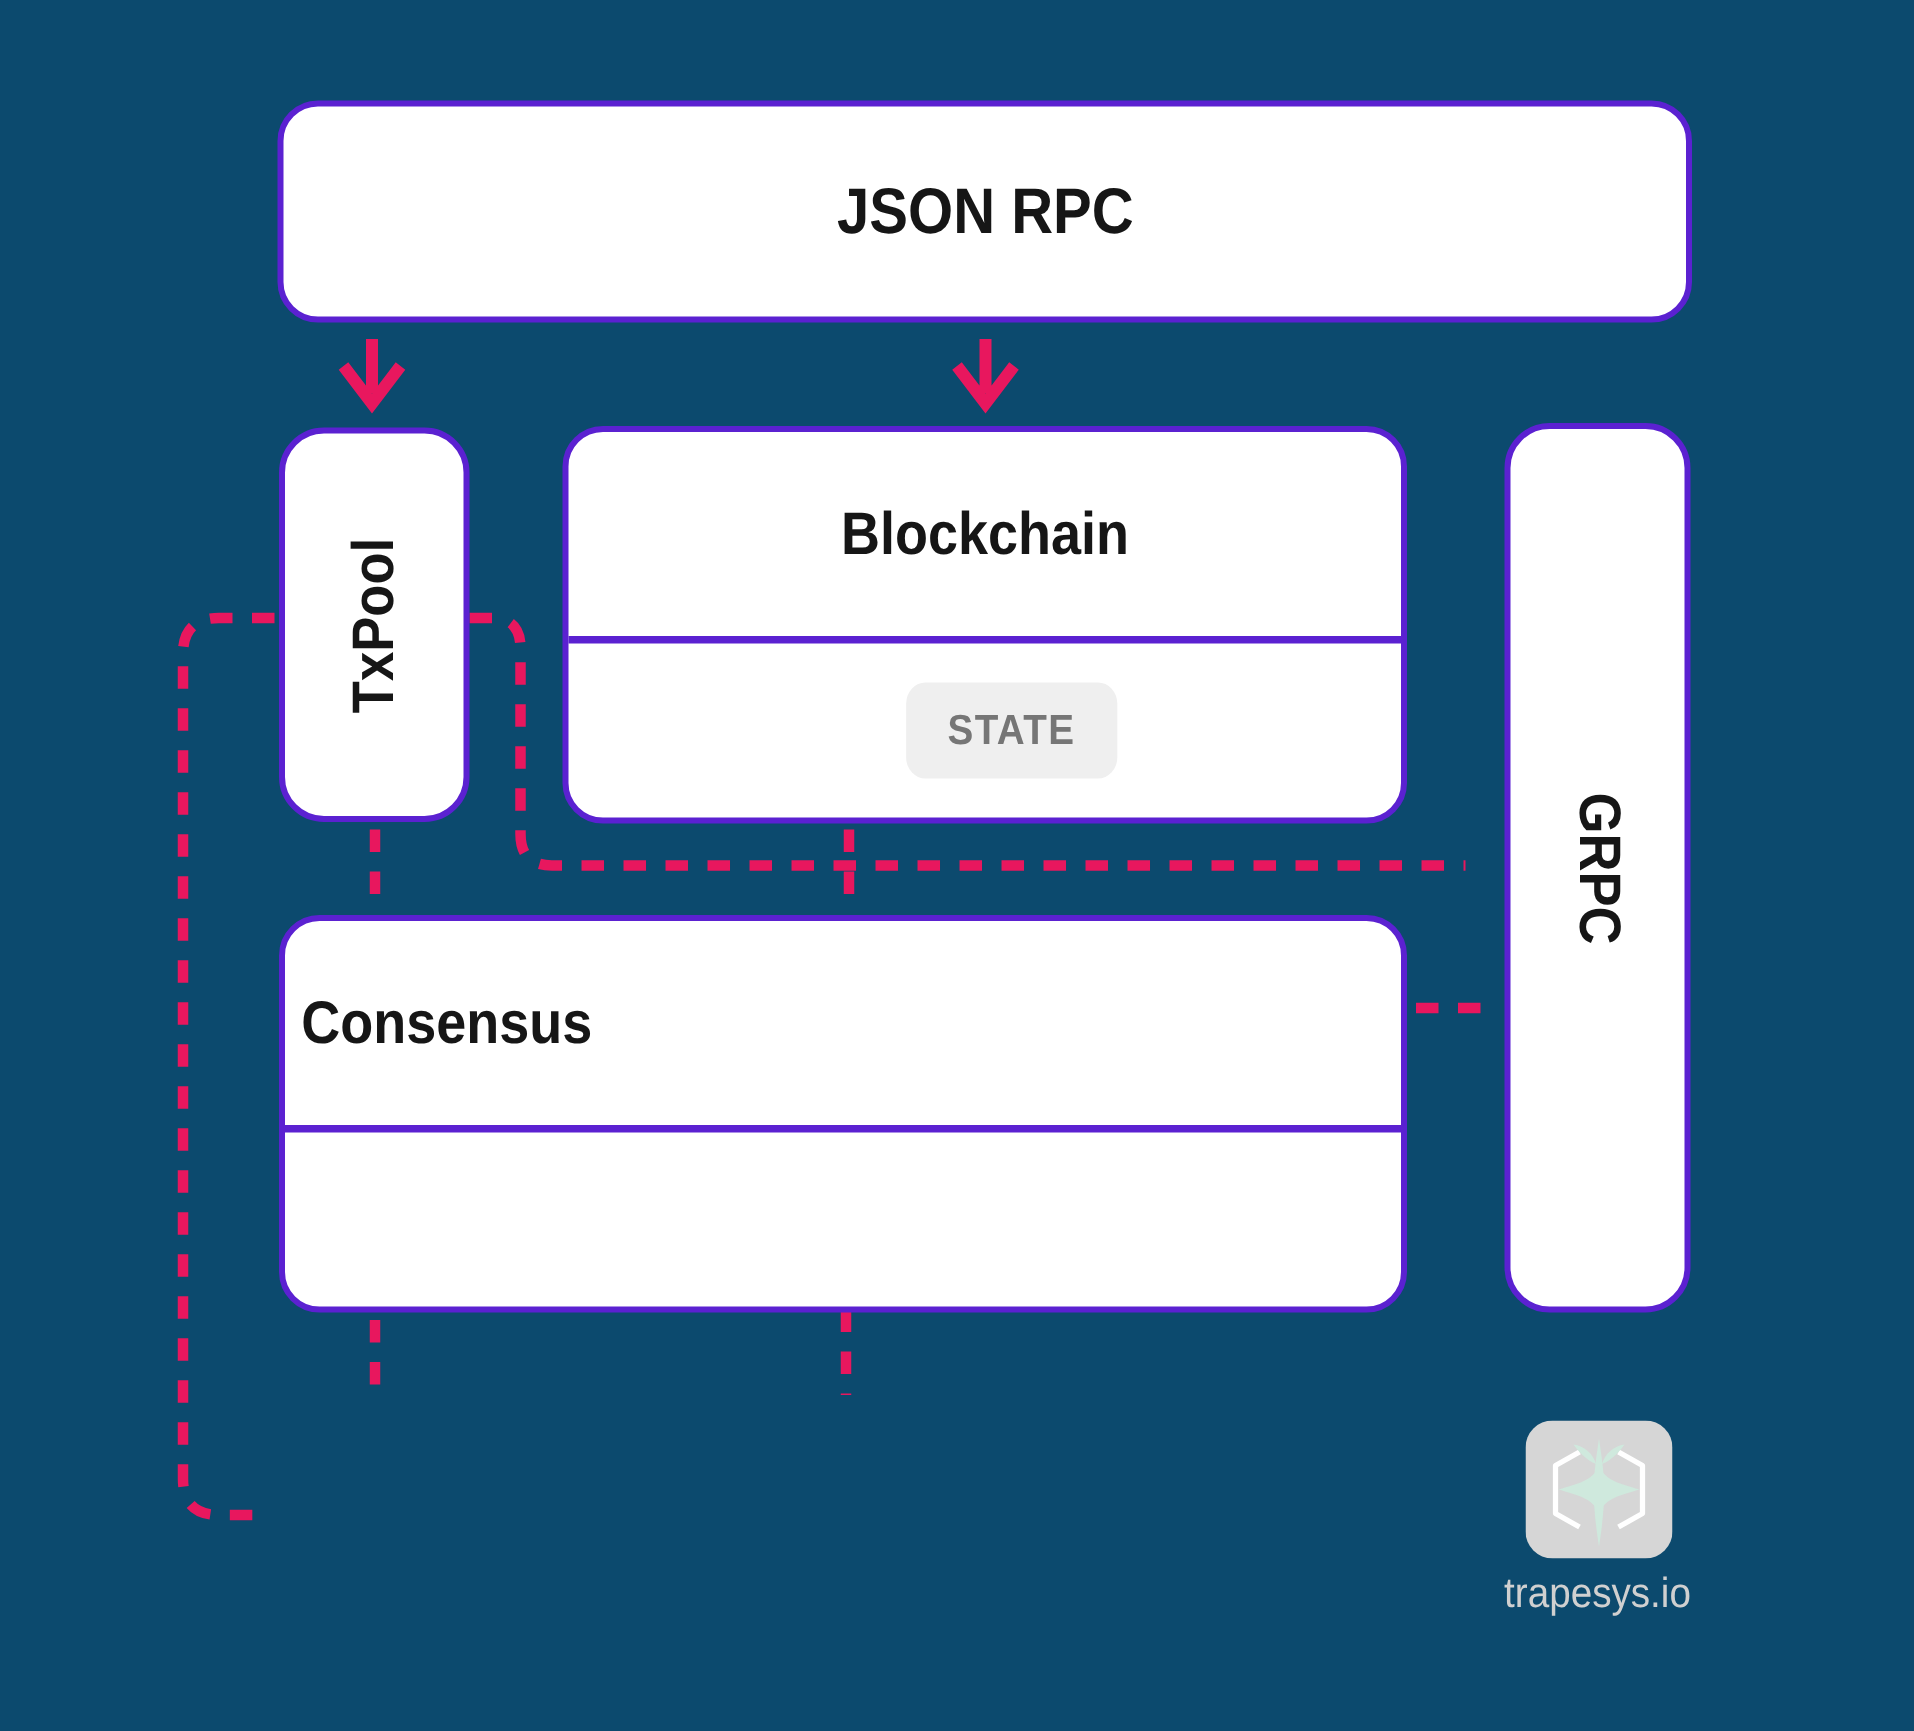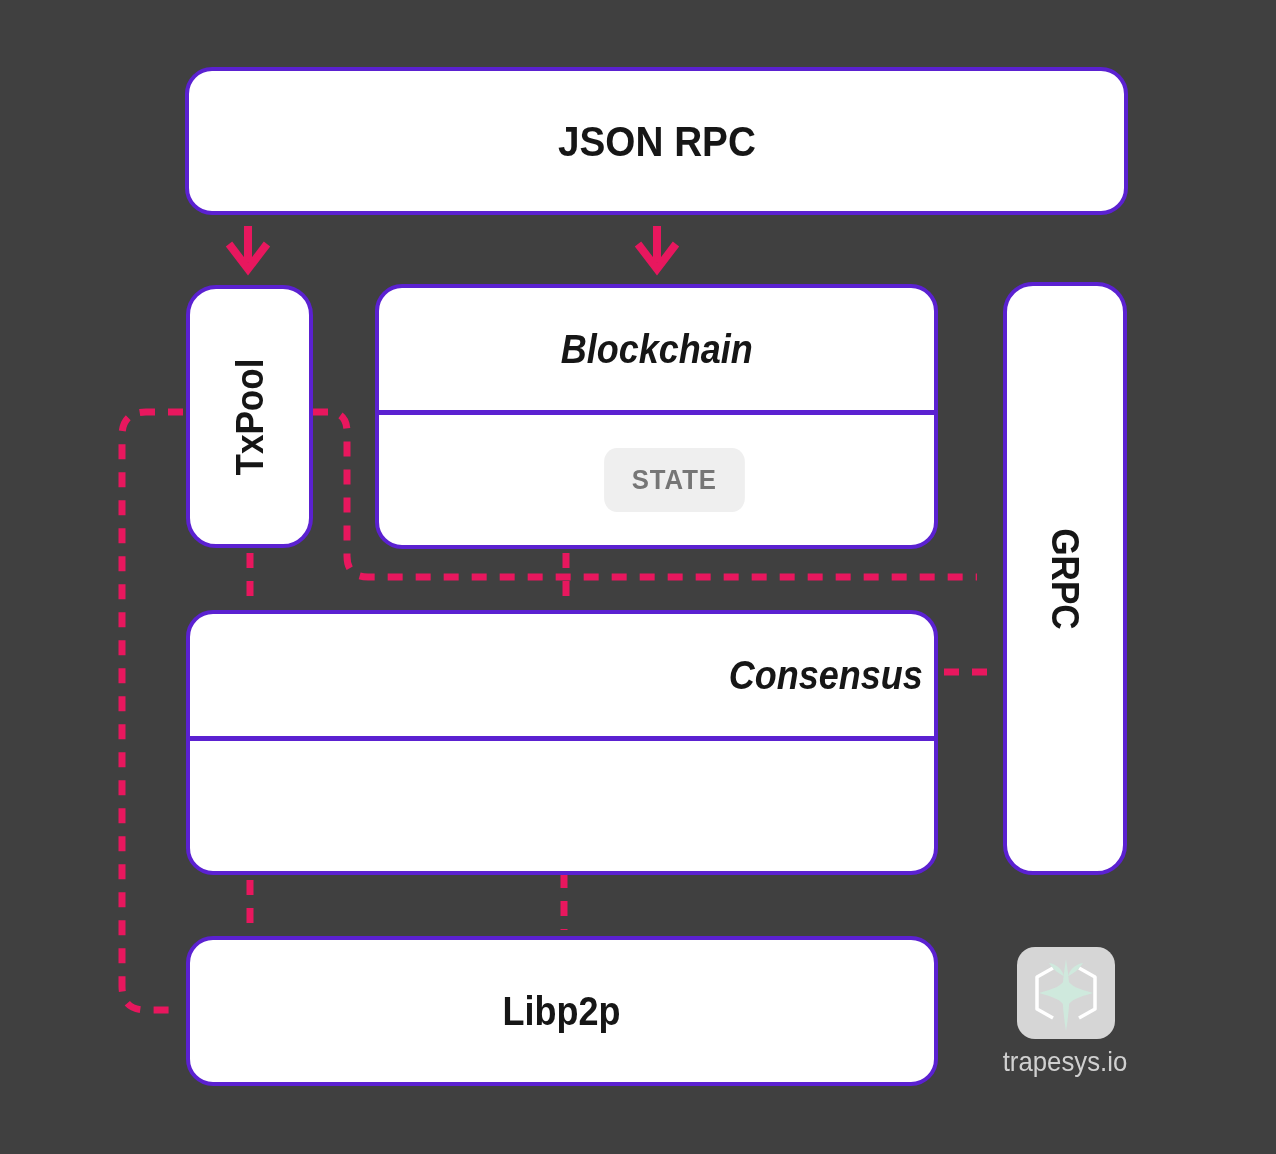--- a/index.html
+++ b/index.html
@@ -1,19 +1,19 @@
 <!DOCTYPE html>
 <html style="--node-border: #5b21d1; --connector: #e8175e; --label-text: #161616; --pill-bg: #efefef; --pill-text: #767676; --logo-tile: #d6d6d6; --logo-emblem: #cfe9dd; --logo-hex: #ffffff; --watermark-text: #d0d0d0;"><head>
 <meta charset="utf-8">
 <style>
   html,body{margin:0;padding:0;background:#ffffff;}
   .canvas{
     position:relative;
     width:1276px;height:1154px;
-    background:#404040;
+    background:#0c4a6e;
     font-family:"Liberation Sans","DejaVu Sans",sans-serif;
     overflow:hidden;
   }
   .overlay{position:absolute;left:0;top:0;width:1276px;height:1154px;z-index:0;}
   .arrow{stroke:var(--connector);stroke-width:8;fill:none;stroke-linejoin:miter;}
   .dash{stroke:var(--connector);stroke-width:7;fill:none;stroke-dasharray:15 13;}
   .node{
     position:absolute;box-sizing:border-box;z-index:1;
     border:4px solid var(--node-border);
     border-radius:27px;background:#ffffff;
@@ -24,24 +24,24 @@
     font-weight:700;font-size:40px;white-space:nowrap;
     transform:scaleX(0.9);
   }
   .json-rpc{left:185px;top:67px;width:943px;height:148px;}
   .json-rpc .title{font-size:43px;}
   .txpool{left:186px;top:285px;width:127px;height:263px;border-radius:30px;}
   .txpool .title{transform:rotate(-90deg) scaleX(0.9);font-size:39px;}
   .grpc{left:1003px;top:282px;width:124px;height:593px;border-radius:30px;}
   .grpc .title{transform:rotate(90deg) scaleX(0.9);font-size:39px;}
   .blockchain{left:375px;top:284px;width:563px;height:265px;flex-direction:column;align-items:stretch;justify-content:flex-start;}
-  .consensus{left:186px;top:610px;width:752px;height:265px;flex-direction:column;align-items:flex-end;justify-content:flex-start;}
+  .consensus{left:186px;top:610px;width:752px;height:265px;flex-direction:column;align-items:flex-start;justify-content:flex-start;}
   .libp2p{left:186px;top:936px;width:752px;height:150px;}
   .sect{display:flex;align-items:center;justify-content:center;}
-  .sect.top{height:122px;font-style:italic;}
+  .sect.top{height:136px;}
   .sect.bottom{flex:1;margin-left:35px;}
   .divider{height:5px;background:var(--node-border);width:100%;}
   .pill{
     display:inline-block;background:var(--pill-bg);color:var(--pill-text);
     border-radius:14px;padding:16px 30px;
     font-weight:700;font-size:28px;letter-spacing:1px;white-space:nowrap;
     transform:scaleX(0.92);
   }
   .logo{position:absolute;left:1017px;top:947px;width:98px;height:92px;z-index:1;}
   .watermark{
@@ -92,23 +92,20 @@
     <span class="title">GRPC</span>
   </div>
 
   <div class="node consensus">
     <div class="sect top">
       <span class="title">Consensus</span>
     </div>
     <div class="divider"></div>
   </div>
 
-  <div class="node libp2p">
-    <span class="title">Libp2p</span>
-  </div>
 
   <svg class="logo" viewBox="0 0 98 92" xmlns="http://www.w3.org/2000/svg">
     <rect x="0" y="0" width="98" height="92" rx="18" fill="var(--logo-tile)"></rect>
     <path d="M36 21 L20 30 V62 L36 71" fill="none" stroke="var(--logo-hex)" stroke-width="3.5" stroke-linejoin="round"></path>
     <path d="M62 21 L78 30 V62 L62 71" fill="none" stroke="var(--logo-hex)" stroke-width="3.5" stroke-linejoin="round"></path>
     <path d="M49 12 C46 34 43 46 49 84 C55 46 52 34 49 12 Z" fill="var(--logo-emblem)"></path>
     <path d="M22 46 C36 42 44 40 49 31 C54 40 62 42 76 46 C62 50 54 52 49 61 C44 52 36 50 22 46 Z" fill="var(--logo-emblem)"></path>
     <path d="M32 16 C37 23 42 27 47 29 C45 22 39 17 32 16 Z" fill="var(--logo-emblem)"></path>
     <path d="M66 16 C61 23 56 27 51 29 C53 22 59 17 66 16 Z" fill="var(--logo-emblem)"></path>
   </svg>

